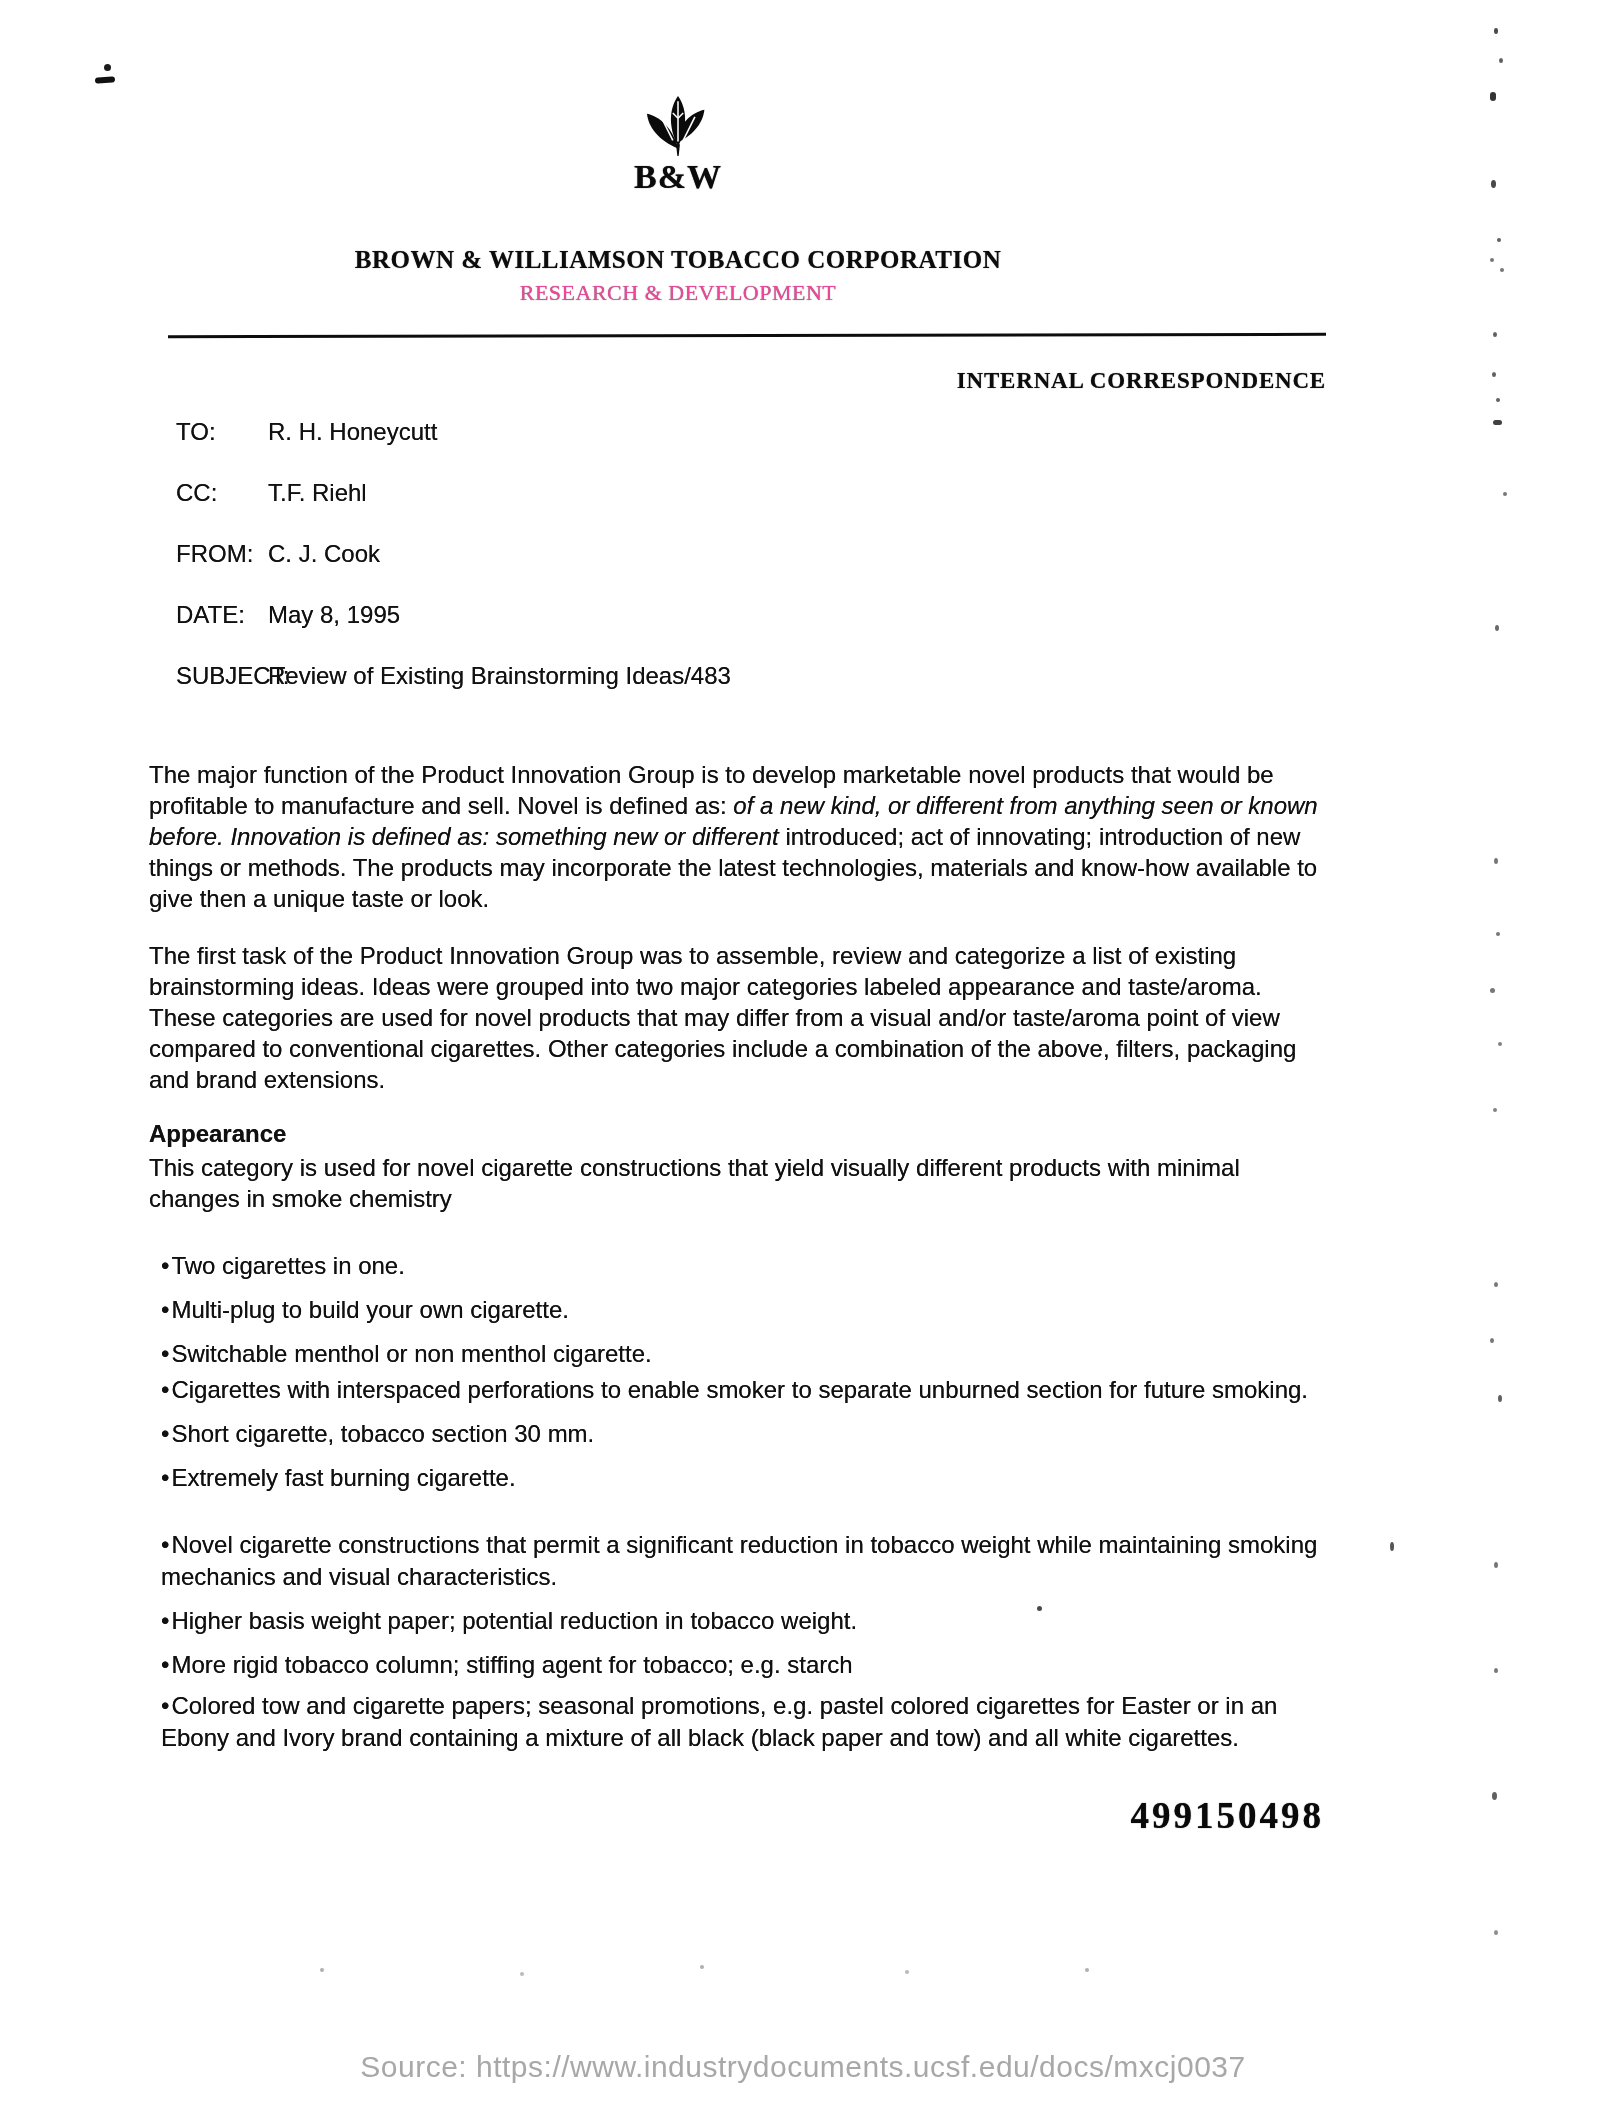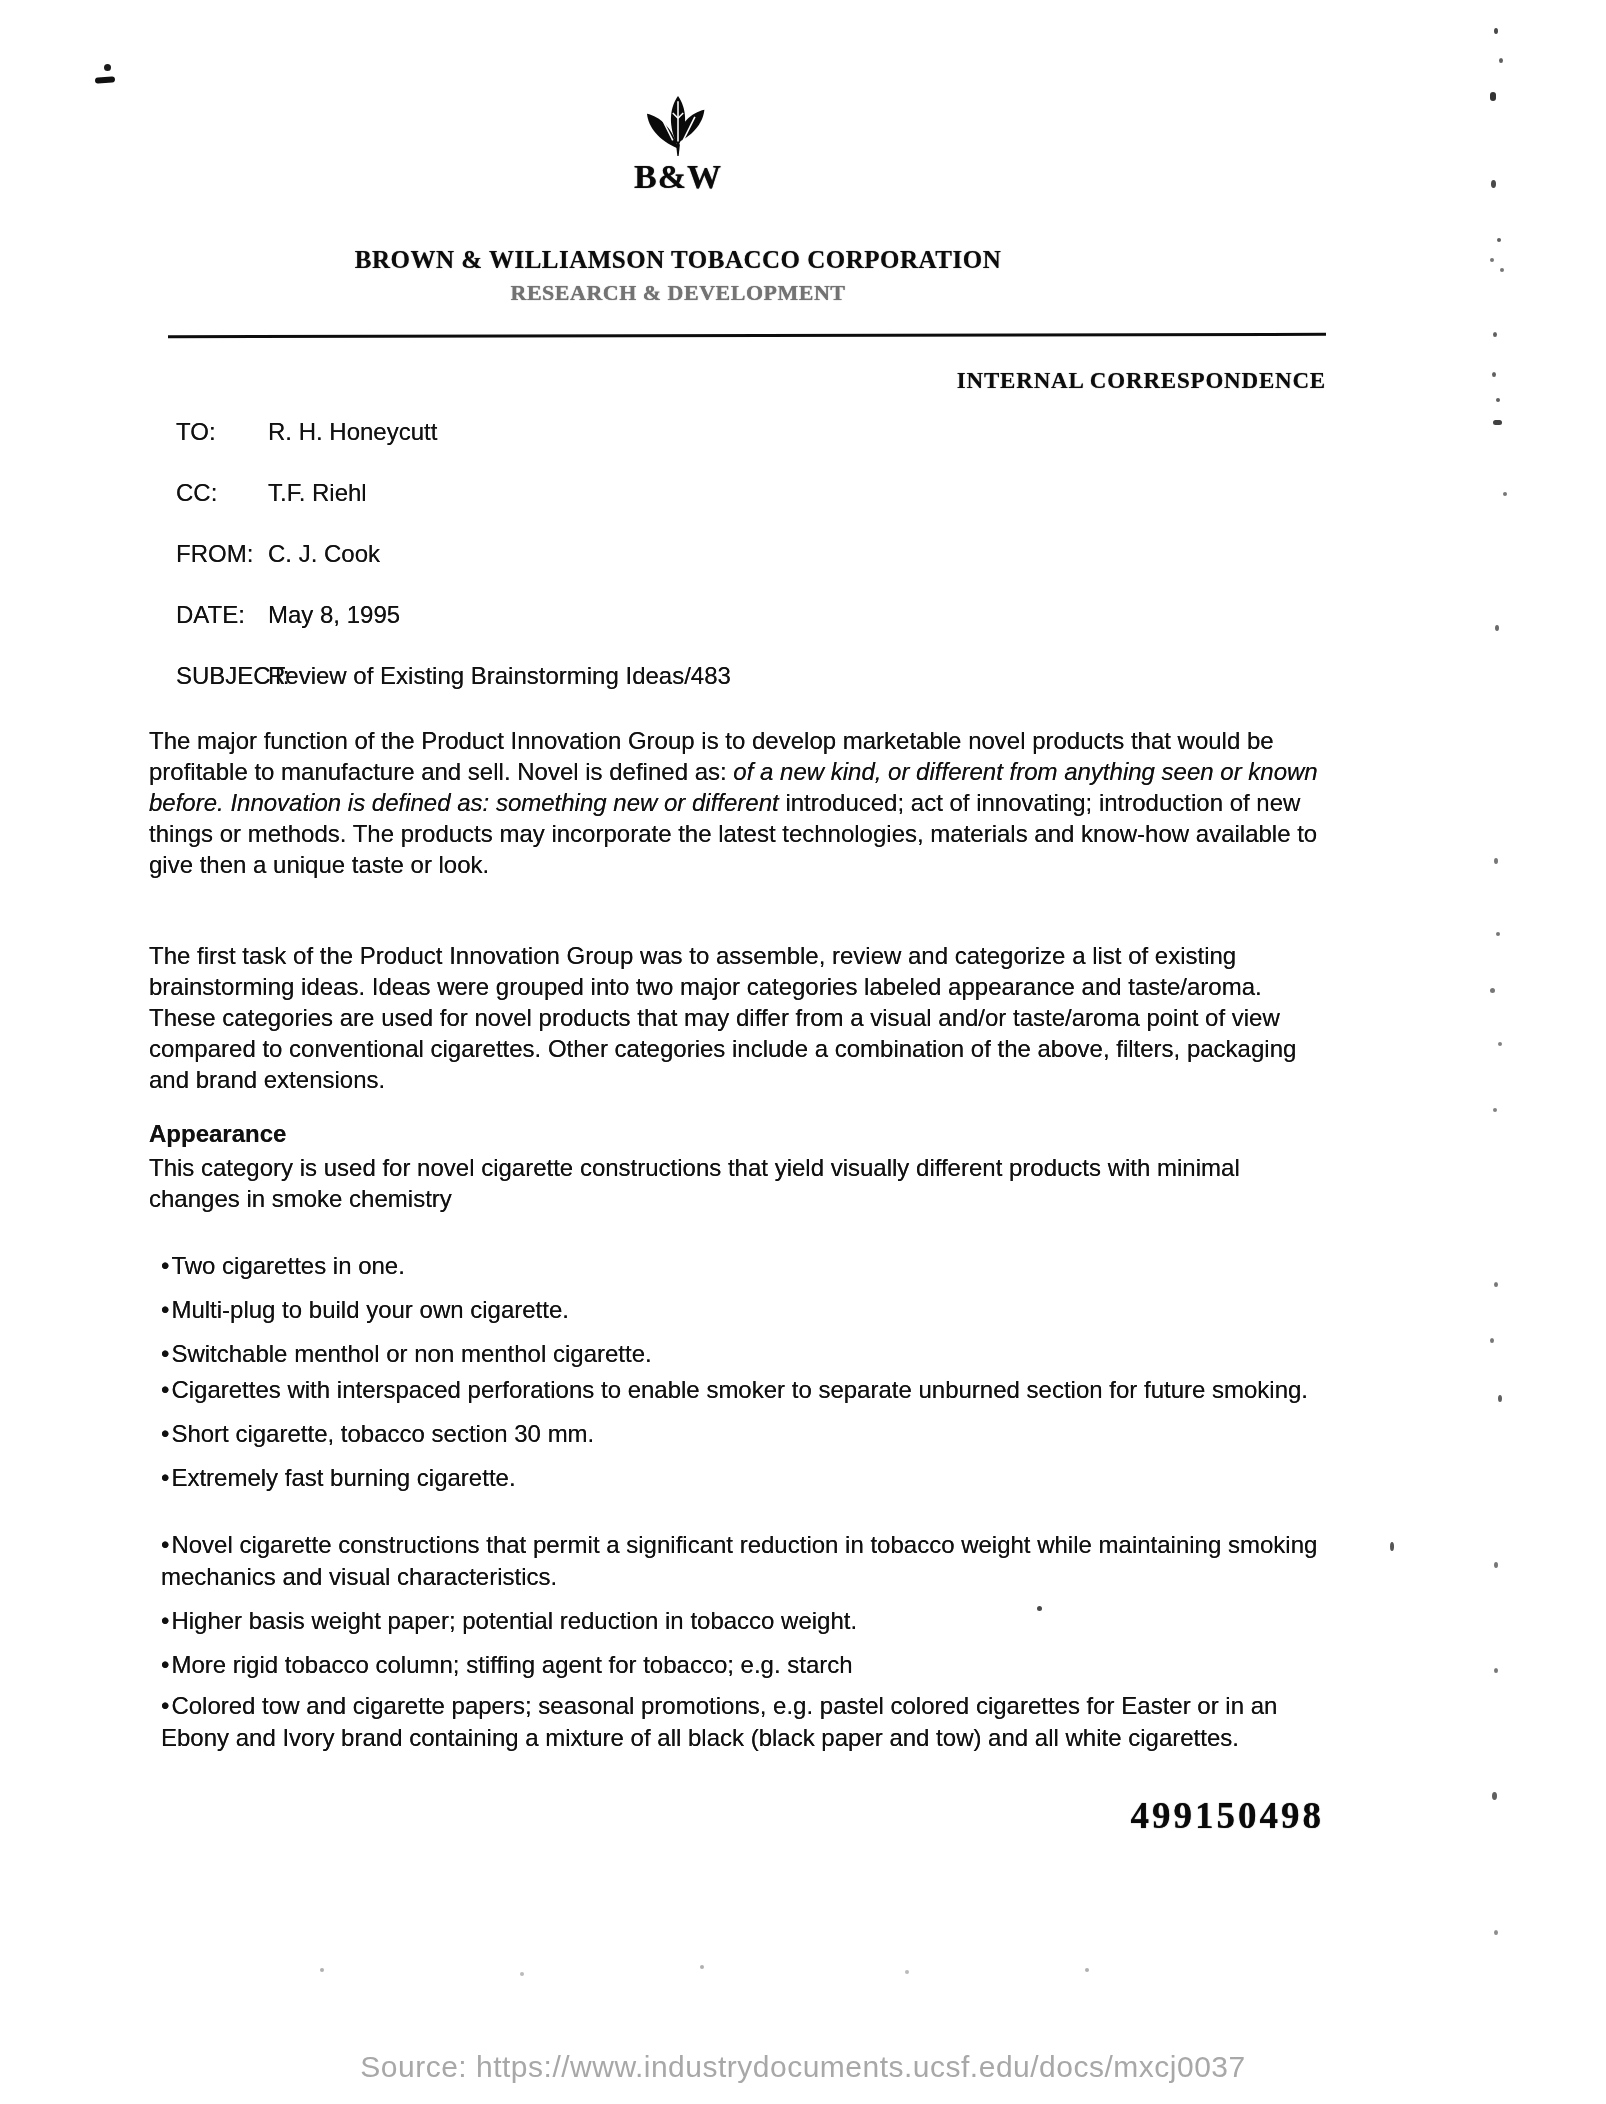--- a/index.html
+++ b/index.html
@@ -26,22 +26,22 @@
     text-shadow: 0 0 1px rgba(0,0,0,.7);
   }
   .company-line {
     top: 246px; left: 0; width: 1356px; text-align: center;
     font-family: "Liberation Serif", serif; font-weight: bold;
     font-size: 25px; letter-spacing: 0.5px; color: #0c0c0c;
     text-shadow: 0 0 1px rgba(0,0,0,.6);
   }
   .division-line {
     top: 280px; left: 0; width: 1356px; text-align: center;
-    font-family: "Liberation Serif", serif; font-weight: bold;
-    font-size: 22px; letter-spacing: 0.5px; color: #737373;
+    font-family: "Liberation Serif", serif; font-weight: normal;
+    font-size: 22px; letter-spacing: 0.5px; color: #ec4899;
     text-shadow: 0 0 1px rgba(0,0,0,.6);
   }
   .rule {
     top: 334px; left: 168px; width: 1158px; height: 3px;
     background: #0d0d0d;
     transform: rotate(-0.12deg);
   }
   .internal-line {
     top: 340px; left: 168px; width: 1158px; text-align: right;
     font-family: "Liberation Serif", serif; font-weight: bold;
@@ -52,21 +52,21 @@
 
   
   .fields { top: 418px; left: 176px; width: 900px; font-size: 24px; }
   .field-row { display: flex; margin-bottom: 33px; }
   .field-label { width: 92px; flex: 0 0 92px; }
   .field-value { flex: 1; }
   .fields, .body-text { text-shadow: 0 0 0.6px rgba(0,0,0,.75); }
 
   
   .body-text { font-size: 24px; line-height: 31px; color: #101010; }
-  .p1 { top: 725px; left: 149px; width: 1180px; }
+  .p1 { top: 759px; left: 149px; width: 1180px; }
   .p2 { top: 940px; left: 149px; width: 1180px; }
   .italic { font-style: italic; }
 
   .section-heading {
     top: 1120px; left: 149px;
     font-size: 24px; font-weight: bold;
     text-shadow: 0 0 0.6px rgba(0,0,0,.75);
   }
   .section-intro { top: 1152px; left: 149px; width: 1180px; }
 

